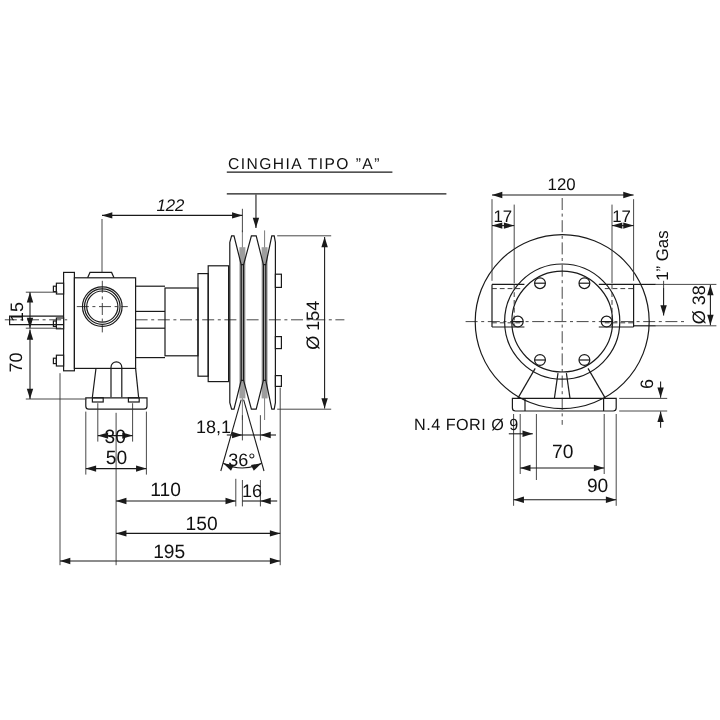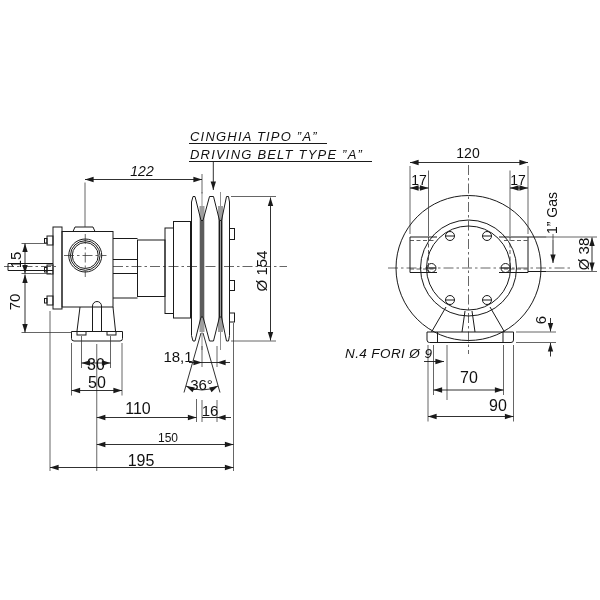--- a/index.html
+++ b/index.html
@@ -2,21 +2,21 @@
 <html><head>
 <meta charset="utf-8">
 <style>
   html,body{margin:0;padding:0;background:#fff;}
   .canvas{position:relative;width:600px;height:600px;background:#ffffff;overflow:hidden;
           font-family:"Liberation Sans",sans-serif;}
   svg{position:absolute;left:0;top:0;}
   .lbl{position:absolute;color:#111;white-space:nowrap;line-height:1;
        transform:translate(-50%,-50%);font-family:"Liberation Sans",sans-serif;}
   .lbl.rot{transform:translate(-50%,-50%) rotate(-90deg);}
-  .lbl.al{transform:none;font-style:italic;}
+  .lbl.al{transform:none;}
   .note{letter-spacing:1.2px;font-weight:400;}
 </style>
 </head>
 <body>
 
 <div class="canvas">
 
 <svg width="600" height="600" viewBox="0 0 600 600">
   <defs>
     <marker id="arr" viewBox="0 0 10 8" refX="9.5" refY="4" markerWidth="11" markerHeight="8.5" orient="auto-start-reverse">
@@ -208,30 +208,29 @@
     <path d="M213.3 162 V190" marker-end="url(#arr)"></path>
     <path d="M553 240 V263" marker-end="url(#arr)"></path>
     <path d="M424 361.5 H444" marker-end="url(#arr)"></path>
 
     <path d="M189 143.5 H327" stroke-width="1.1"></path>
     <path d="M189 161.5 H372" stroke-width="1.1"></path>
   </g>
 </svg>
 
 <div class="lbl al note" style="left:190px;top:130px;font-size:13px;">CINGHIA TIPO ”A”</div>
-<div class="lbl al note" style="left:190px;top:148px;font-size:13px;">DRIVING BELT TYPE ”A”</div>
 
 <div class="lbl" style="left:142px;top:171px;font-size:14px;font-style:italic;">122</div>
 <div class="lbl rot" style="left:261px;top:271px;font-size:15px;">Ø 154</div>
 <div class="lbl rot" style="left:15px;top:260px;font-size:15px;">15</div>
 <div class="lbl rot" style="left:14px;top:302px;font-size:15px;">70</div>
 <div class="lbl" style="left:96px;top:365px;font-size:16px;">30</div>
 <div class="lbl" style="left:97px;top:382.5px;font-size:16px;">50</div>
 <div class="lbl" style="left:138px;top:409px;font-size:16px;">110</div>
-<div class="lbl" style="left:168px;top:437.5px;font-size:12px;">150</div>
+<div class="lbl" style="left:168px;top:437.5px;font-size:16px;">150</div>
 <div class="lbl" style="left:141px;top:460.5px;font-size:16px;">195</div>
 <div class="lbl" style="left:178px;top:355.5px;font-size:15px;">18,1</div>
 <div class="lbl" style="left:201.5px;top:383.5px;font-size:15px;">36°</div>
 <div class="lbl" style="left:210px;top:409.5px;font-size:15px;">16</div>
 
 <div class="lbl" style="left:468px;top:153px;font-size:14px;">120</div>
 <div class="lbl" style="left:419px;top:180px;font-size:14px;">17</div>
 <div class="lbl" style="left:518px;top:180px;font-size:14px;">17</div>
 <div class="lbl rot" style="left:552px;top:213px;font-size:14px;">1” Gas</div>
 <div class="lbl rot" style="left:583px;top:254px;font-size:15px;">Ø 38</div>

